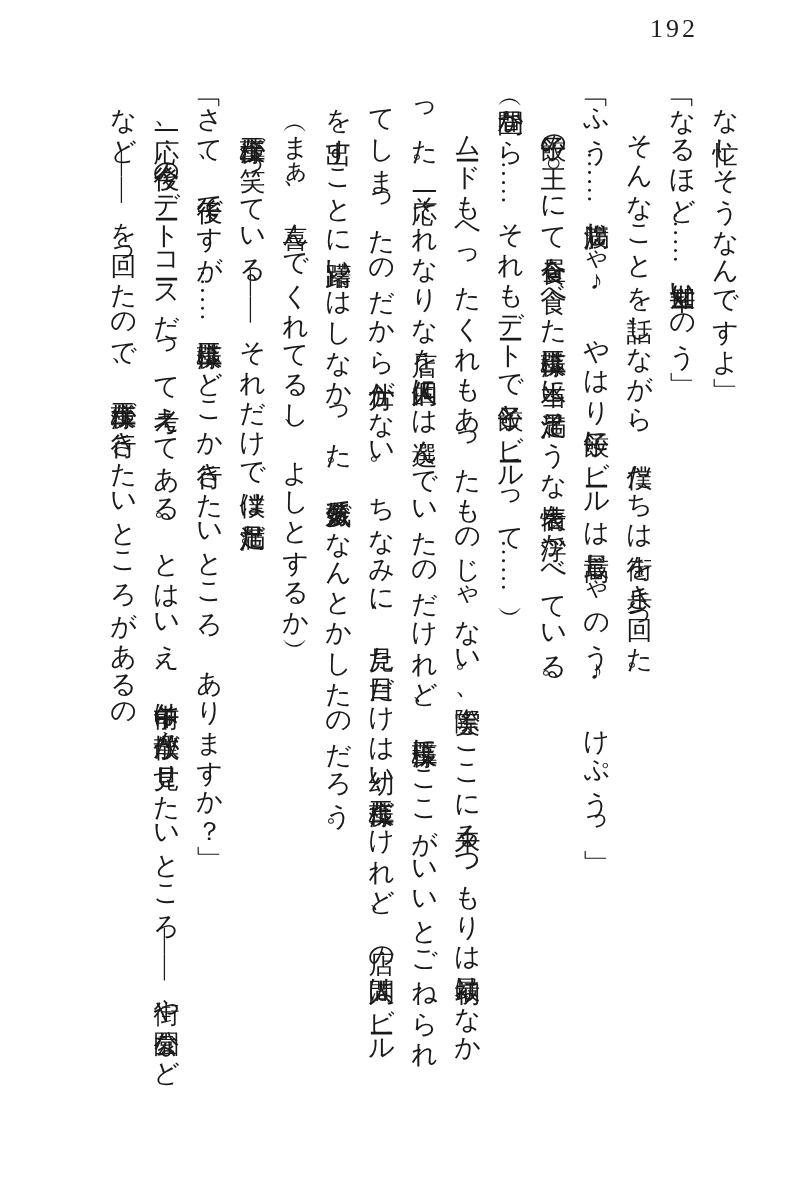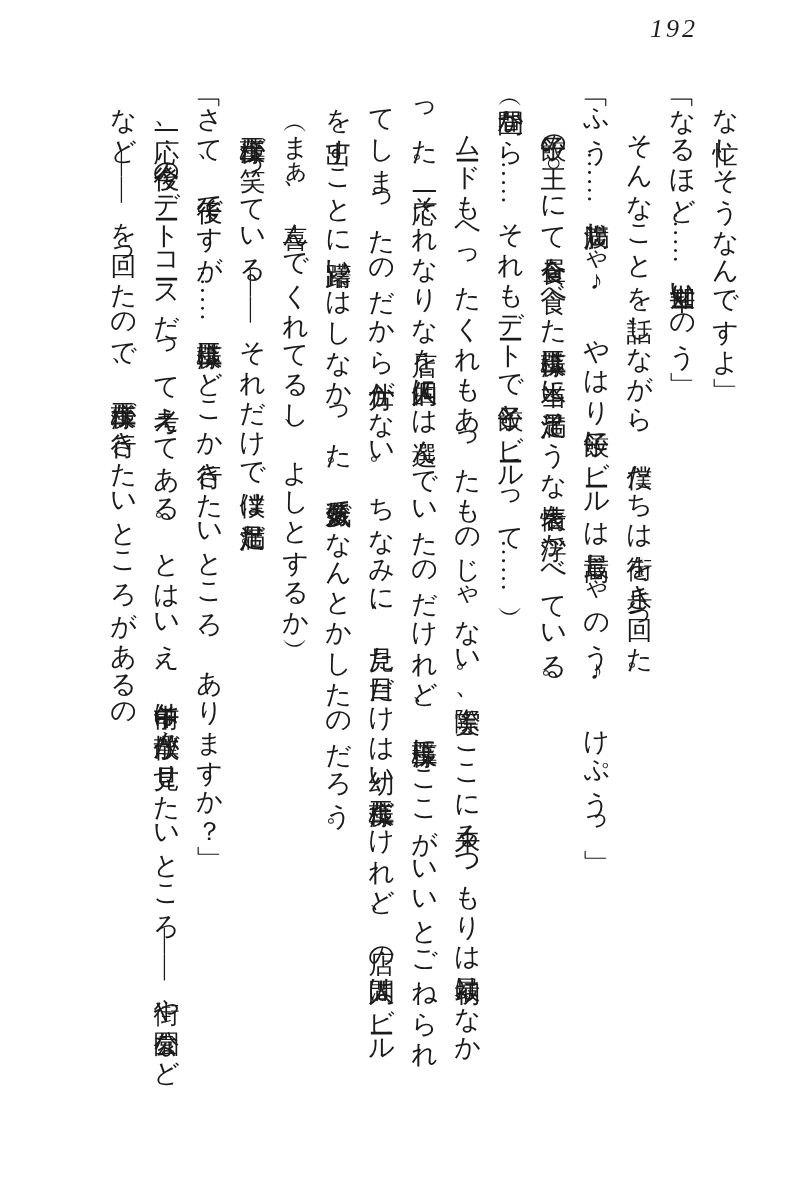--- a/index.html
+++ b/index.html
@@ -14,21 +14,20 @@
     background: #ffffff;
     overflow: hidden;
     font-family: "Liberation Serif", "DejaVu Serif", serif;
     color: #1a1a1a;
   }
   .page-number {
     position: absolute;
     top: 14px;
     left: 650px;
     font-size: 26px;
-    font-style: italic;
     letter-spacing: 3px;
     color: #1f1f1f;
   }
   .text-block {
     position: absolute;
     top: 90px;
     left: 55px;
     width: 692px;
     height: 990px;
     writing-mode: vertical-rl;

